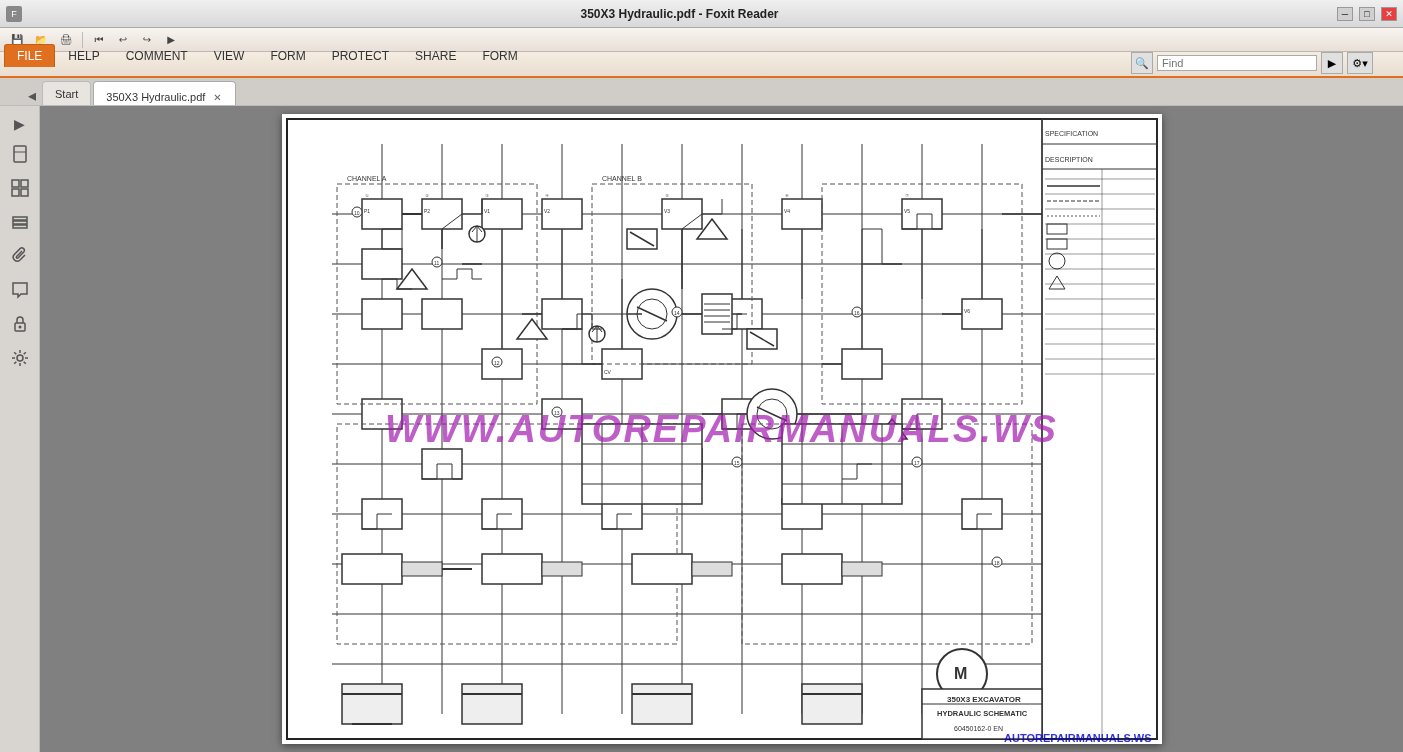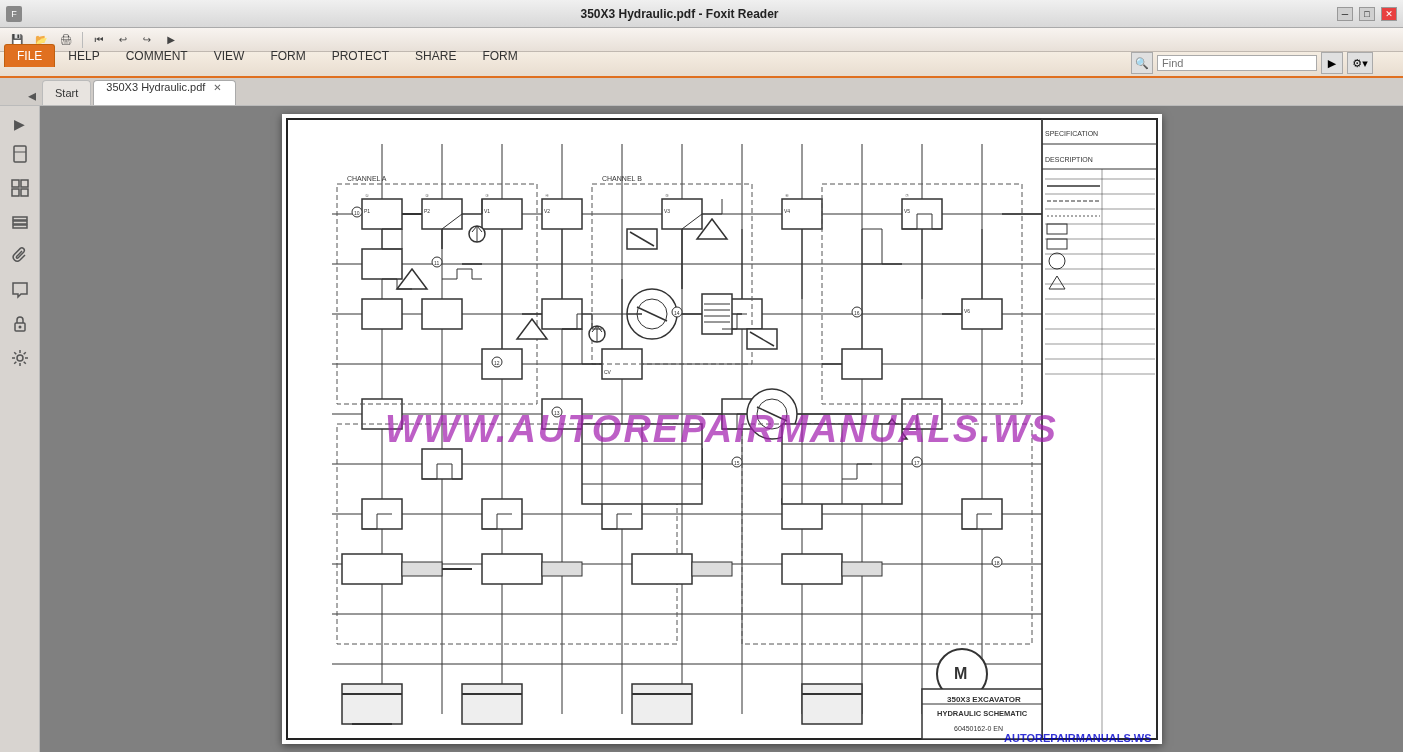--- a/index.html
+++ b/index.html
@@ -137,21 +137,21 @@
       height: 28px;
       background: #d0ccc8;
       display: flex;
       align-items: flex-end;
       padding: 0 4px 0 28px;
       gap: 2px;
       border-bottom: 1px solid #bbb;
     }
     .doc-tab {
       height: 24px;
-      padding: 12px 12px;
+      padding: 2px 12px;
       background: #e8e4e0;
       border: 1px solid #bbb;
       border-bottom: none;
       border-radius: 4px 4px 0 0;
       display: flex; align-items: center; gap: 6px;
       font-size: 11px;
       cursor: pointer;
       color: #333;
     }
     .doc-tab.active {

